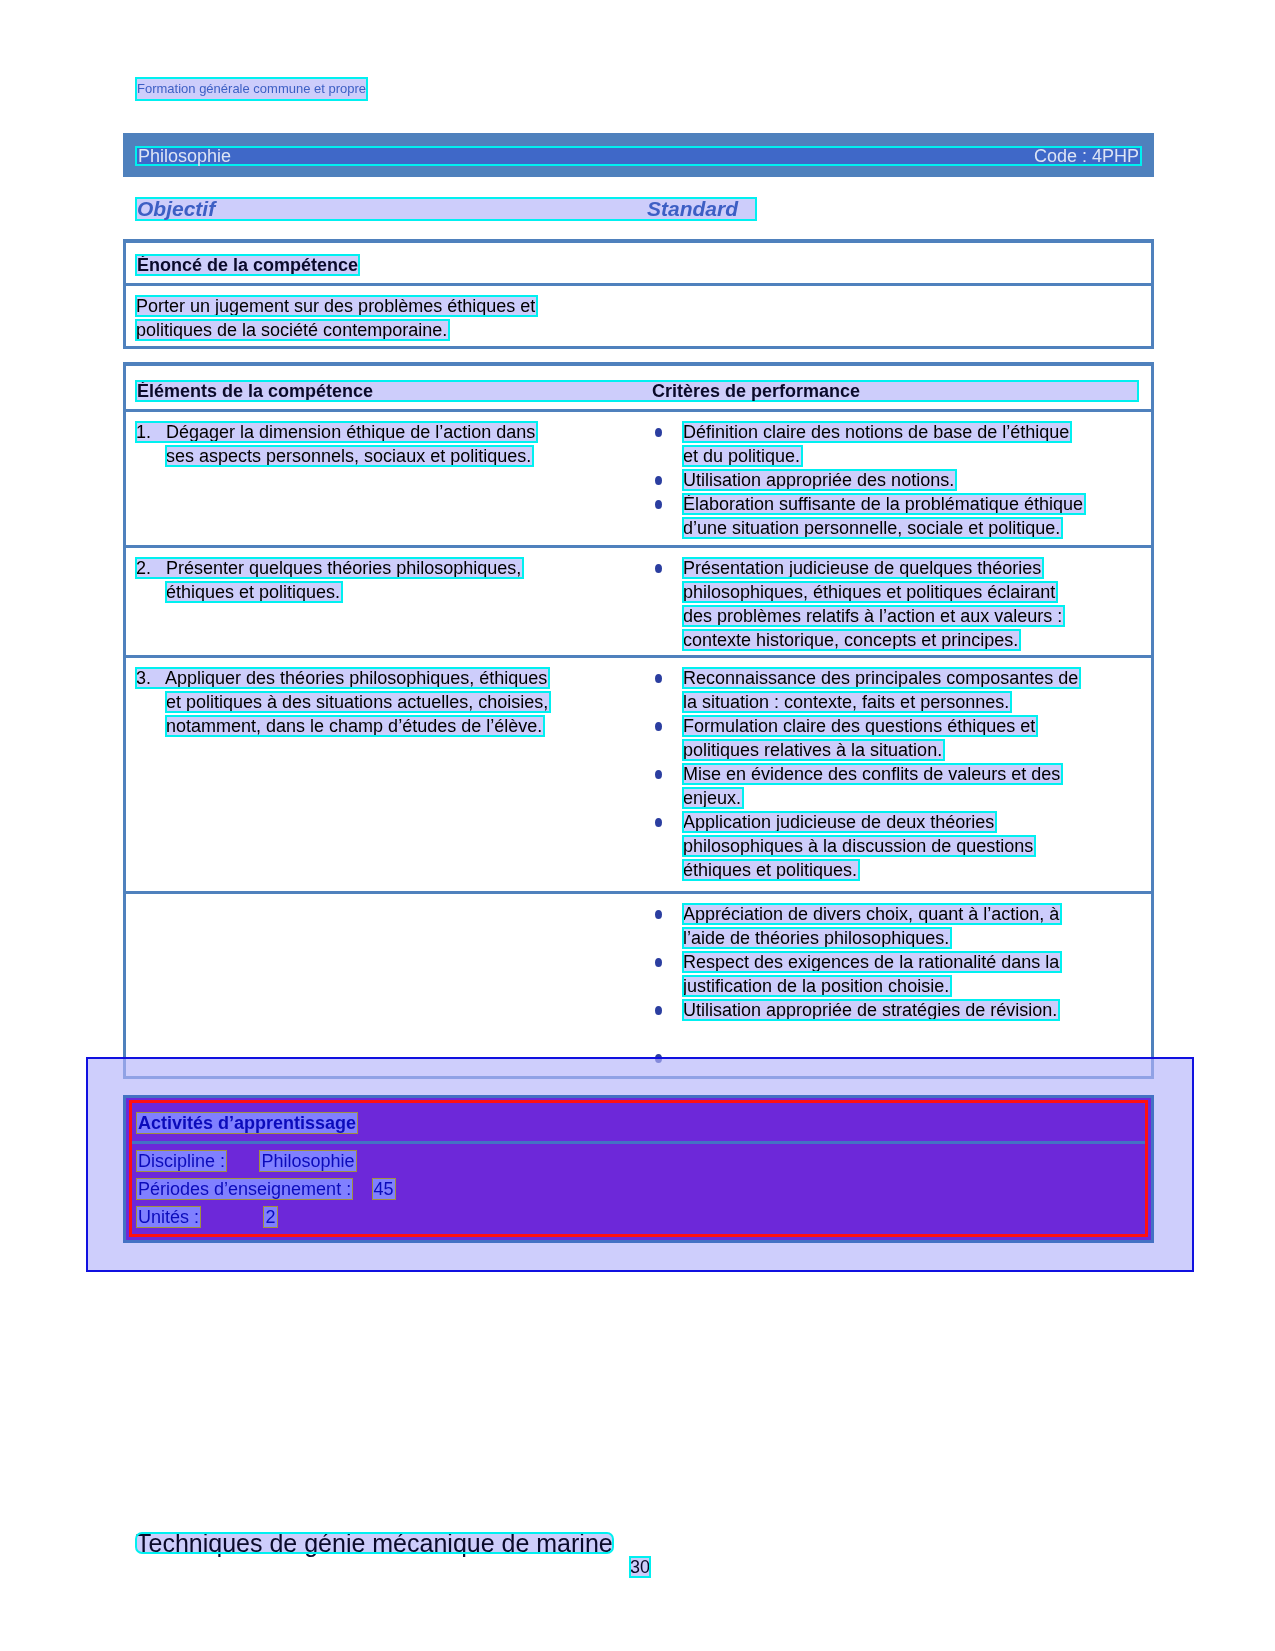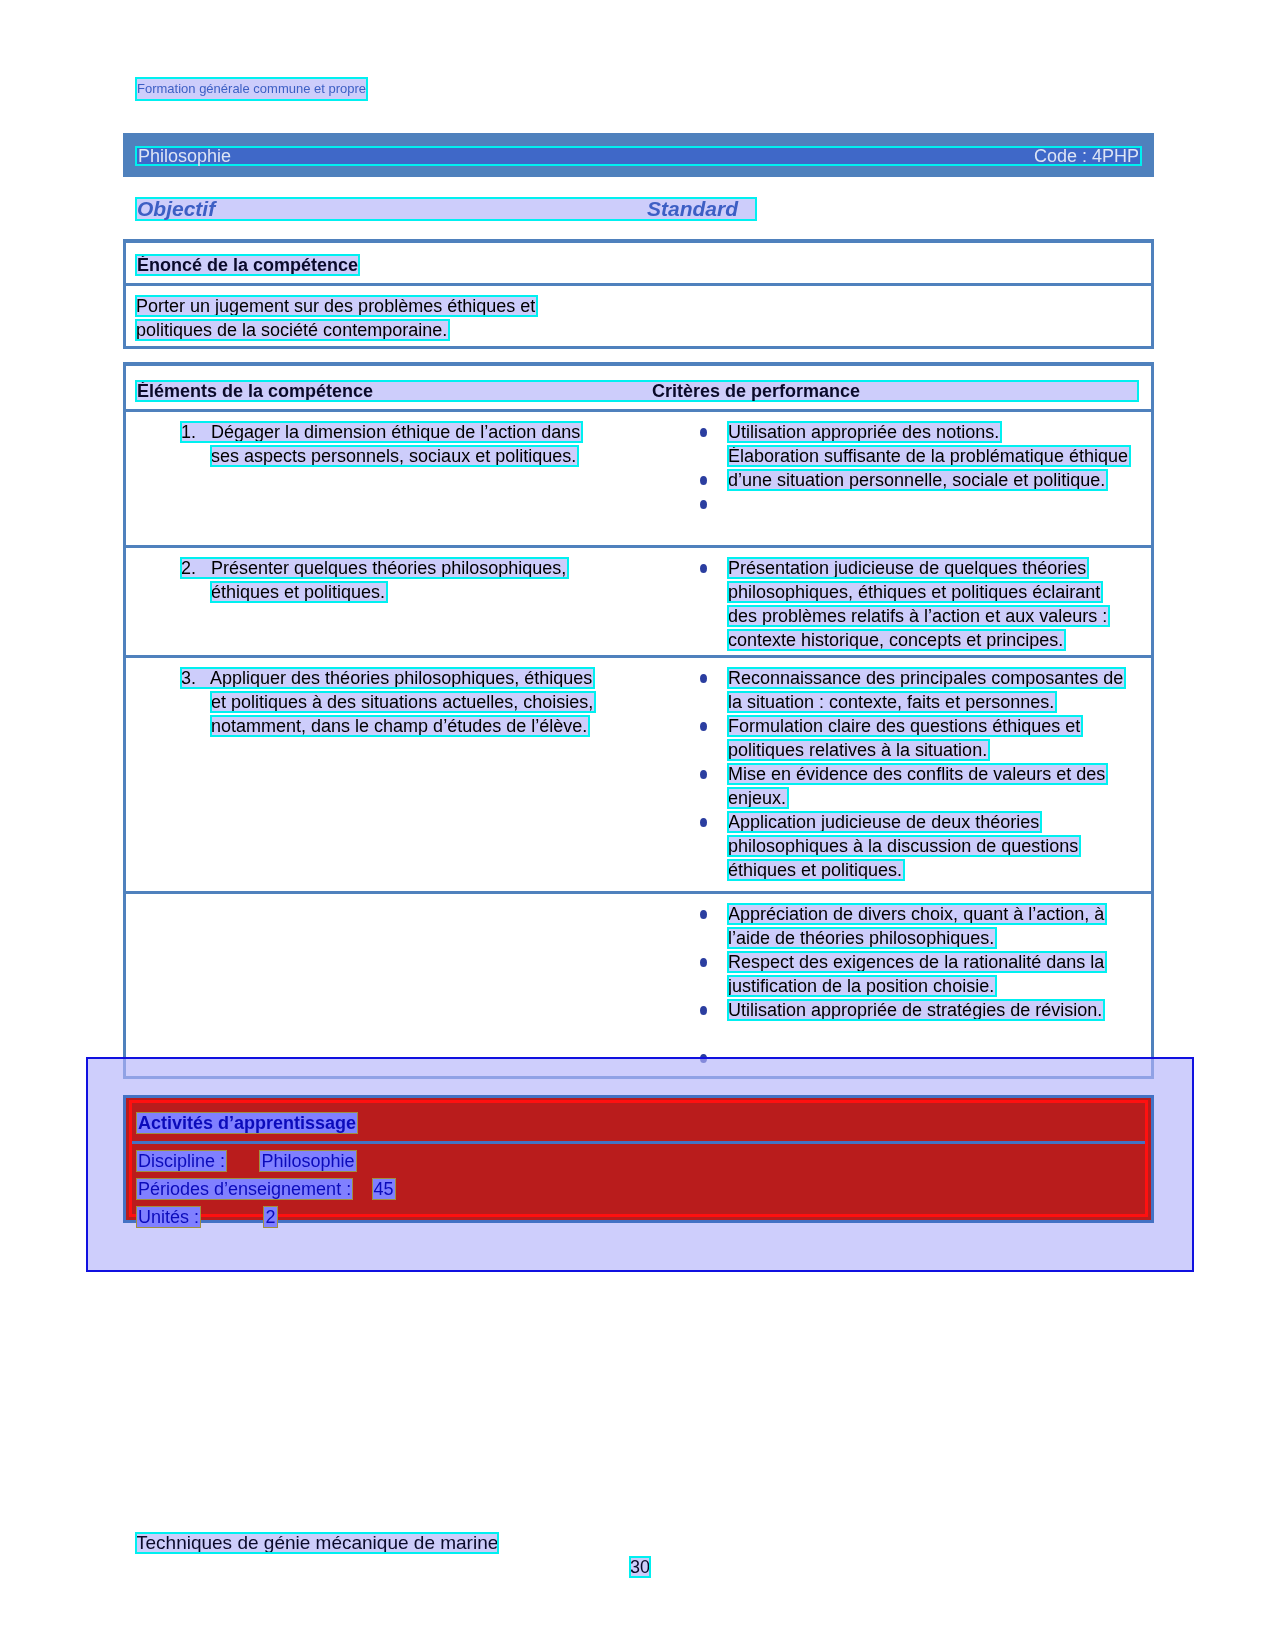--- a/index.html
+++ b/index.html
@@ -14,31 +14,31 @@
                  color: #dde4f5; font-size: 18px; line-height: 18px; }
   .title-inner .l { position: absolute; left: 2px; top: 0; }
   .title-inner .r { position: absolute; right: 2px; top: 0; }
   .obj-row { left: 136px; top: 198px; width: 620px; height: 22px; }
   .obj-row span { position: absolute; top: 0; font-size: 21px; font-weight: bold; font-style: italic; color: #3d5fc4; line-height: 22px; }
   .box { border: 3px solid #4f81bd; border-top-width: 4px; box-sizing: border-box; background: #fff; }
   .enonce { left: 123px; top: 239px; width: 1031px; height: 110px; }
   .row-sep { position: absolute; left: 0; right: 0; height: 3px; background: #4f81bd; }
   .bold-label { font-size: 18px; font-weight: bold; color: #0a0a2a; line-height: 20px; padding: 0 1px; }
   .main-table { left: 123px; top: 362px; width: 1031px; height: 717px; }
-  .cell { position: absolute; margin-left: 45px; }
+  .cell { position: absolute; }
   .line { display: block; white-space: nowrap; height: 24px; line-height: 24px; font-size: 18px; }
   .line span.hlt { background: #cdcdfb; outline: 2px solid #00f0f0; outline-offset: -1px; padding-right: 2px; }
   .bullet { position: absolute; width: 7px; height: 9px; border-radius: 50%; background: #2b3ea0; }
   .overlay { left: 86px; top: 1057px; width: 1108px; height: 215px; background: rgba(180,180,250,0.65);
              border: 2px solid #1010e0; box-sizing: border-box; }
-  .act-box { left: 123px; top: 1095px; width: 1031px; height: 128px; background: #b91c1c;
+  .act-box { left: 123px; top: 1095px; width: 1031px; height: 148px; background: #6d28d9;
              border: 3px solid #4472c4; box-sizing: border-box; }
   .act-inner { position: absolute; left: 3px; top: 2px; right: 3px; bottom: 3px; border: 3px solid #ff1010; }
   .act-label { font-size: 18px; line-height: 20px; color: #0b0bbb; background: #8080ff; outline: 1px solid #a09040; padding: 0 1px; }
-  .footer-text { left: 136px; top: 1533px; font-size: 19px; color: #0a0a2a; line-height: 20px; }
+  .footer-text { left: 136px; top: 1533px; font-size: 25px; color: #0a0a2a; line-height: 20px; border-radius: 6px; }
   .page-num { left: 630px; top: 1557px; font-size: 18px; color: #0a0a2a; line-height: 20px; }
 </style>
 </head>
 <body>
 
 <div class="abs doc-header hl">Formation générale commune et propre</div>
 
 <div class="abs title-bar">
   <div class="title-inner">
     <span class="l">Philosophie</span>
@@ -69,20 +69,24 @@
   <div class="row-sep" style="top:43px;"></div>
 
   <div class="cell" style="left:10px; top:54px;">
     <div style="position:relative; width:520px;">
       <span class="line"><span class="hlt"><span>1.</span>&nbsp;&nbsp; <span>Dégager la dimension éthique de l’action dans</span></span></span>
       <span class="line" style="padding-left:30px;"><span class="hlt">ses aspects personnels, sociaux et politiques.</span></span>
     </div>
   </div>
   <div class="cell" style="left:519px; top:54px; width:500px;">
     <div class="bullet" style="left:10px; top:8px;"></div>
+    <div style="padding-left:38px;">
+      <span class="line"><span class="hlt">Définition claire des notions de base de l’éthique</span></span>
+      <span class="line"><span class="hlt">et du politique.</span></span>
+    </div>
     <div class="bullet" style="left:10px; top:56px;"></div>
     <div style="padding-left:38px;">
       <span class="line"><span class="hlt">Utilisation appropriée des notions.</span></span>
     </div>
     <div class="bullet" style="left:10px; top:80px;"></div>
     <div style="padding-left:38px;">
       <span class="line"><span class="hlt">Élaboration suffisante de la problématique éthique</span></span>
       <span class="line"><span class="hlt">d’une situation personnelle, sociale et politique.</span></span>
     </div>
   </div>

